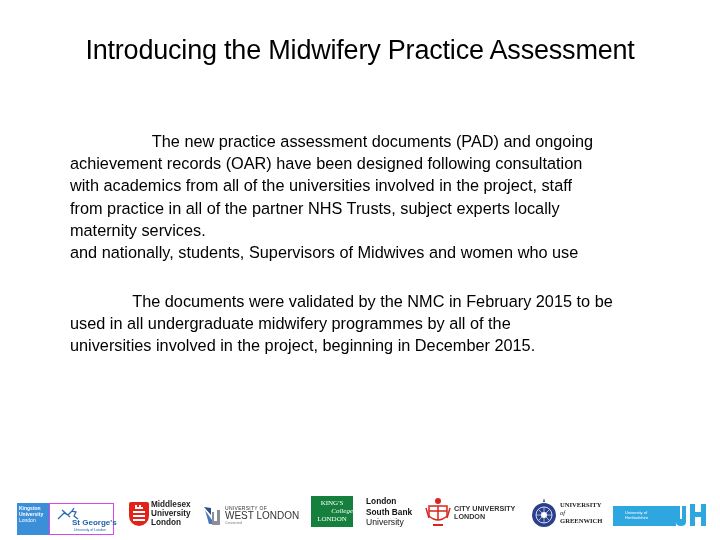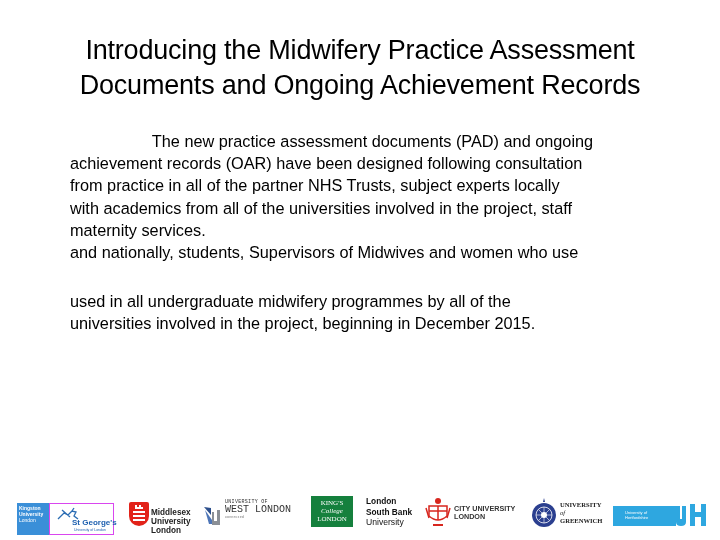--- a/index.html
+++ b/index.html
@@ -26,31 +26,31 @@
   
   .kingston { left: 17px; top: 15px; width: 32px; height: 32px; background: #3a8fd8; color: #fff; font-size: 5px; font-weight: bold; line-height: 6px; padding: 2px 2px; box-sizing: border-box; }
   .kingston .sub { font-weight: normal; }
   .stg { left: 49px; top: 15px; width: 65px; height: 32px; border: 1px solid #d946ef; box-sizing: border-box; background: #fff; }
   .stg .glyph { position: absolute; left: 6px; top: 3px; width: 26px; height: 14px; color: #2a6cb3; font-size: 14px; line-height: 14px; }
   .stg .name { position: absolute; left: 22px; top: 14px; font-size: 8px; color: #1e60b0; font-weight: bold; white-space: nowrap; }
   .stg .sub { position: absolute; left: 24px; top: 24px; font-size: 3.5px; color: #1e60b0; white-space: nowrap; }
   
   .mdx-shield { left: 129px; top: 14px; width: 20px; height: 24px; background: #e2231a; border-radius: 2px 2px 10px 10px; }
   .mdx-shield i { position: absolute; left: 4px; width: 12px; height: 1.5px; background: #fff; }
-  .mdx-text { left: 151px; top: 13px; font-size: 8.2px; line-height: 8.8px; font-weight: bold; color: #222; white-space: nowrap; margin-top: 8px; }
+  .mdx-text { left: 151px; top: 13px; font-size: 8.2px; line-height: 8.8px; font-weight: bold; color: #222; white-space: nowrap; }
   
   .uwl-mark { left: 203px; top: 18px; width: 20px; height: 20px; }
-  .uwl-text { left: 225px; top: 11px; white-space: nowrap; font-family: Liberation Mono, monospace; color: #333; }
+  .uwl-text { left: 225px; top: 17px; white-space: nowrap; font-family: Liberation Sans, sans-serif; color: #333; }
   .uwl-text .l1 { font-size: 5px; display: block; letter-spacing: 0.3px; }
   .uwl-text .l2 { font-size: 10px; display: block; line-height: 10px; }
   .uwl-text .l3 { font-size: 3.5px; display: block; color: #777; }
   
   .kings { left: 311px; top: 8px; width: 42px; height: 31px; background: #15803d; color: #fff; font-family: "Liberation Serif", serif; text-align: center; box-sizing: border-box; padding-top: 3px; }
   .kings span { display: block; font-size: 7px; line-height: 8px; }
-  .kings .it { font-style: italic; }
+  .kings .it { font-style: italic; text-align: right; }
   
   .lsbu { left: 366px; top: 8px; font-size: 8.3px; line-height: 10.5px; color: #111; white-space: nowrap; }
   .lsbu .b { font-weight: bold; display: block; }
   .lsbu .n { display: block; font-size: 8.6px; }
   
   .city-crest { left: 425px; top: 8px; width: 26px; height: 32px; }
   .city-text { left: 454px; top: 17px; font-size: 7.2px; line-height: 8.4px; font-weight: bold; color: #333; white-space: nowrap; }
   
   .gre-seal { left: 530px; top: 10px; width: 28px; height: 30px; }
   .gre-text { left: 560px; top: 13px; font-family: "Liberation Serif", serif; font-weight: bold; font-size: 6.6px; line-height: 8px; color: #222; white-space: nowrap; }
@@ -58,33 +58,33 @@
   
   .herts { left: 613px; top: 18px; width: 63px; height: 20px; background: #2ea7e0; color: #fff; font-size: 4px; line-height: 5px; padding: 4px 0 0 12px; box-sizing: border-box; }
   .herts-u { left: 676px; top: 12px; width: 10px; height: 26px; }
   .herts-h { left: 690px; top: 12px; width: 16px; height: 26px; }
 </style>
 </head>
 <body>
 
 <div class="title">
   <span>Introducing the Midwifery Practice Assessment</span>
-  <span>Documents and Ongoing Achievement Records</span>
 </div>
 
 <div id="p1" class="para">
   <span class="first">The new practice assessment documents (PAD) and ongoing</span>
   <span>achievement records (OAR) have been designed following consultation</span>
+  <span>with academics from all of the universities involved in the project, staff</span>
   <span>from practice in all of the partner NHS Trusts, subject experts locally</span>
-  <span>with academics from all of the universities involved in the project, staff</span>
   <span>maternity services.</span>
   <span>and nationally, students, Supervisors of Midwives and women who use</span>
 </div>
 
 <div id="p2" class="para">
+  <span class="first">The documents were validated by the NMC in February 2015 to be</span>
   <span>used in all undergraduate midwifery programmes by all of the</span>
   <span>universities involved in the project, beginning in December 2015.</span>
 </div>
 
 <div class="logos">
 
   <div class="logo kingston">
     <div>Kingston</div>
     <div>University</div>
     <div class="sub">London</div>

